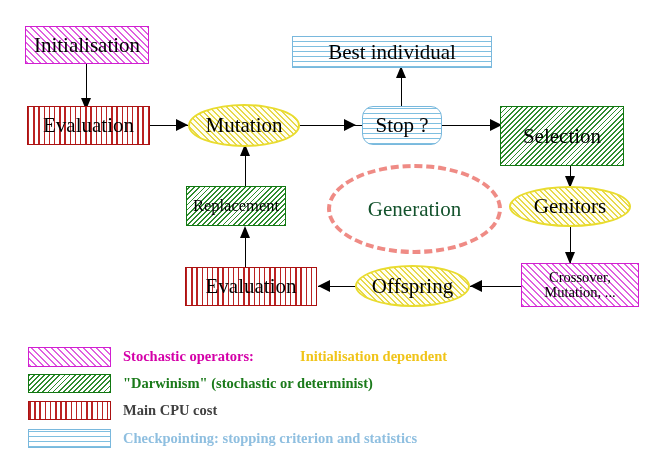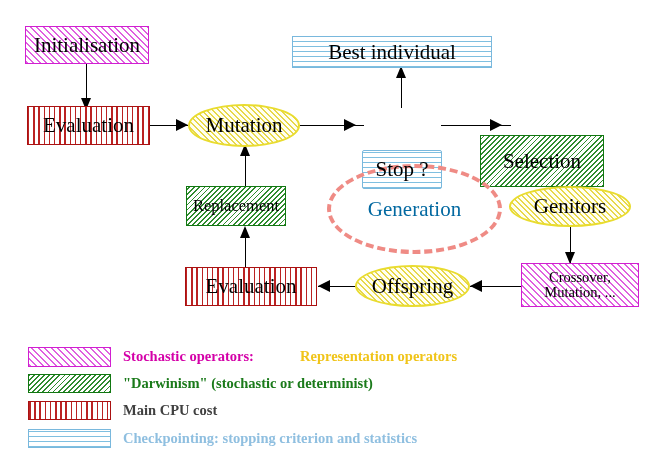--- a/index.html
+++ b/index.html
@@ -63,33 +63,33 @@
   .fill-yellow {
     background-color: #ffffff;
     background-image: repeating-linear-gradient(
         45deg,
         #e8d84a 0px, #e8d84a 1.4px,
         #fffff2 1.4px, #fffff2 4.0px);
     border: 2px solid #e9dc2f;
   }
 
   .ellipse { border-radius: 50%; }
-  .rounded { border-radius: 2px; margin-top: 44px; }
+  .rounded { border-radius: 11px; }
 
   
   .gen-ellipse {
     position: absolute;
     box-sizing: border-box;
     border: 4px dashed #ef8b85;
     border-radius: 50%;
     background: transparent;
     display: flex;
     align-items: center;
     justify-content: center;
-    color: #0369a1;
+    color: #14532d;
   }
 
   
   .edge { position: absolute; background: #000000; }
   .edge-h { height: 1.4px; }
   .edge-v { width: 1.4px; }
   .arrowhead { position: absolute; width: 0; height: 0; }
   .ah-right { border-top: 6px solid transparent; border-bottom: 6px solid transparent; border-left: 12px solid #000; }
   .ah-left  { border-top: 6px solid transparent; border-bottom: 6px solid transparent; border-right: 12px solid #000; }
   .ah-down  { border-left: 5.5px solid transparent; border-right: 5.5px solid transparent; border-top: 12px solid #000; }
@@ -161,21 +161,21 @@
   </div>
 
   <div class="node fill-blue rounded" style="left:362px; top:106px; width:80px; height:39px; font-size:21px;">
     <span class="lbl">Stop ?</span>
   </div>
 
   <div class="node fill-blue" style="left:292px; top:36px; width:200px; height:32px; font-size:21px;">
     <span class="lbl">Best individual</span>
   </div>
 
-  <div class="node fill-green" style="left:480px; top:106px; width:124px; height:52px; font-size:21px;margin-top:29px;">
+  <div class="node fill-green" style="left:500px; top:106px; width:124px; height:60px; font-size:21px;">
     <span class="lbl">Selection</span>
   </div>
 
   <div class="node fill-yellow ellipse" style="left:509px; top:186px; width:122px; height:41px; font-size:21px;">
     <span class="lbl">Genitors</span>
   </div>
 
   <div class="node fill-yellow ellipse" style="left:355px; top:265px; width:115px; height:42px; font-size:21px;">
     <span class="lbl">Offspring</span>
   </div>
@@ -192,21 +192,21 @@
   <div class="node fill-green" style="left:186px; top:186px; width:100px; height:40px; font-size:16.5px;">
     <span class="lbl">Replacement</span>
   </div>
 
   <div class="gen-ellipse" style="left:327px; top:164px; width:175px; height:90px; font-size:21px;">
     <span class="lbl">Generation</span>
   </div>
 
   <div class="legend-swatch fill-magenta" style="left:28px; top:347px; width:83px; height:20px;"></div>
   <div class="legend-text lt-magenta" style="left:123px; top:348px;">Stochastic operators:</div>
-  <div class="legend-text lt-gold" style="left:300px; top:348px;">Representation operators</div>
+  <div class="legend-text lt-gold" style="left:300px; top:348px;">Initialisation dependent</div>
 
   <div class="legend-swatch fill-green" style="left:28px; top:374px; width:83px; height:19px;"></div>
   <div class="legend-text lt-green" style="left:123px; top:375px;">"Darwinism" (stochastic or determinist)</div>
 
   <div class="legend-swatch fill-red" style="left:28px; top:401px; width:83px; height:19px;"></div>
   <div class="legend-text lt-red" style="left:123px; top:402px;">Main CPU cost</div>
 
   <div class="legend-swatch fill-blue" style="left:28px; top:429px; width:83px; height:19px;"></div>
   <div class="legend-text lt-blue" style="left:123px; top:430px;">Checkpointing: stopping criterion and statistics</div>
 

